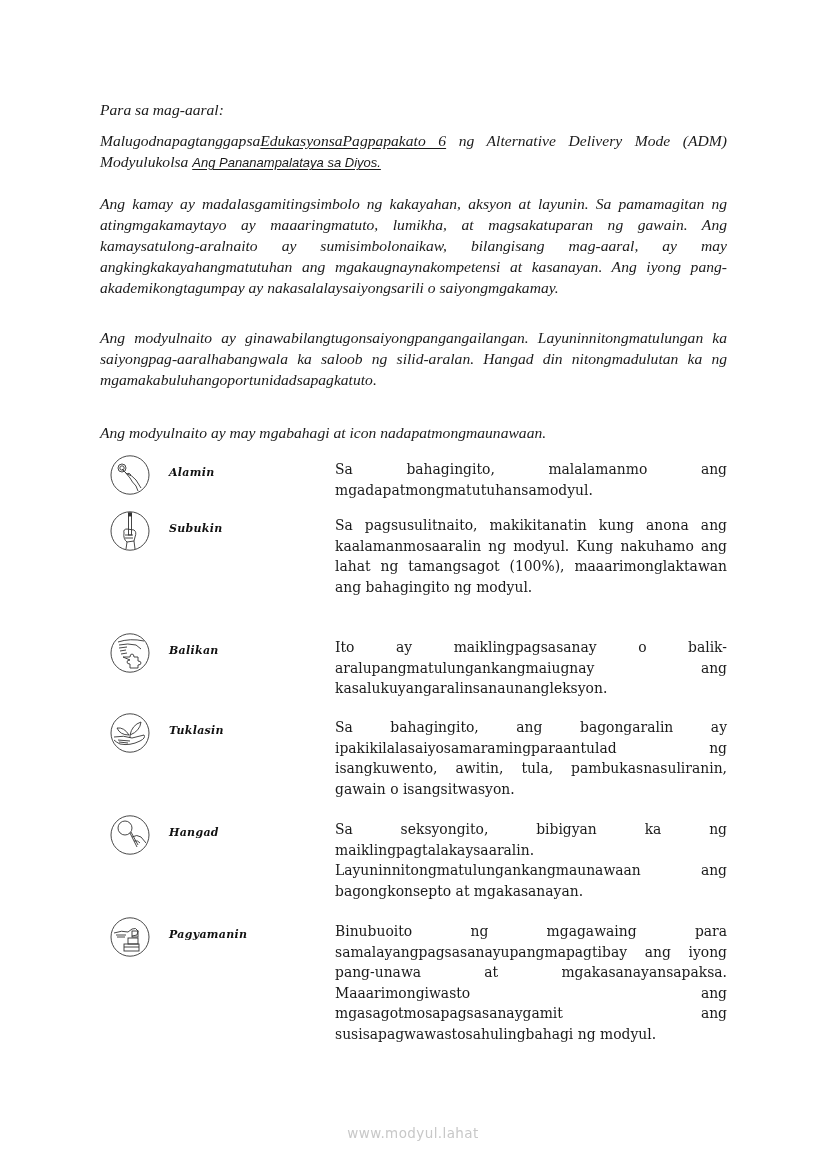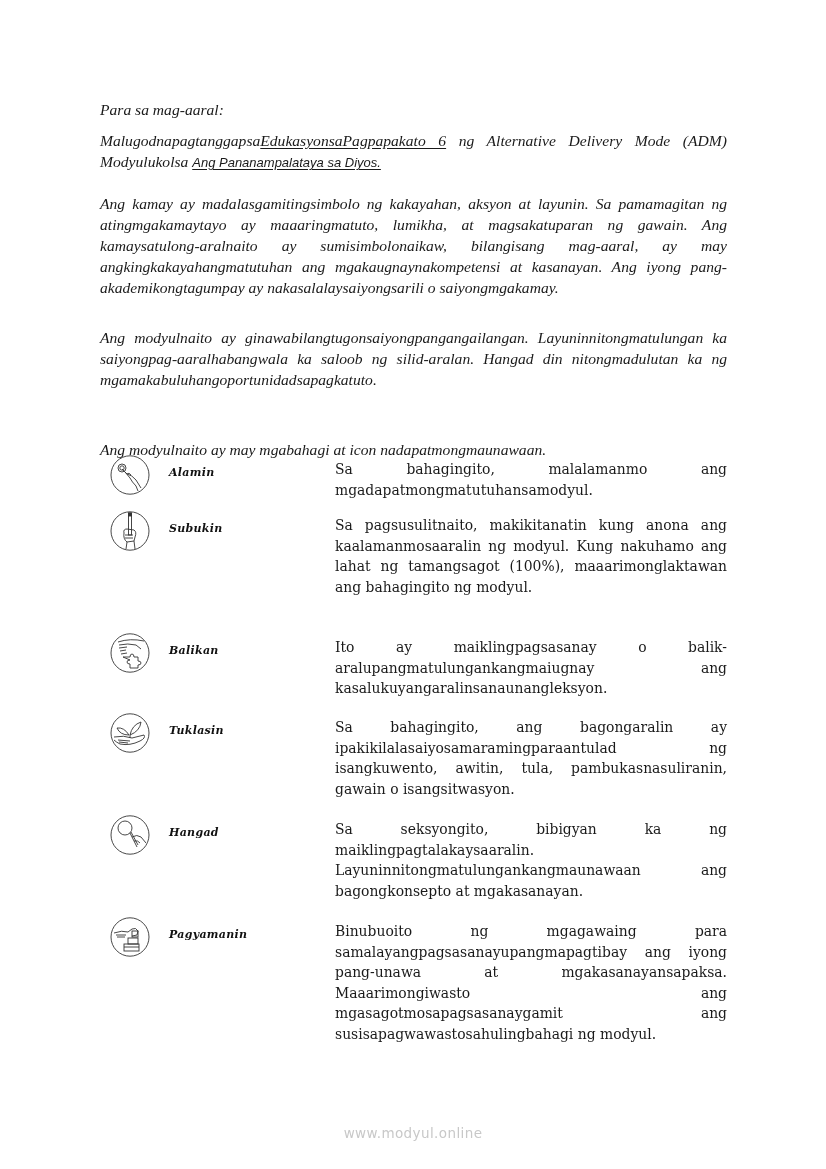--- a/index.html
+++ b/index.html
@@ -28,21 +28,21 @@
       margin: 0;
       position: absolute;
       left: 0;
       width: 627px;
       font-style: italic;
     }
     .p-greeting { top: 99px; }
     .p-intro { top: 130px; }
     .p-hand { top: 193px; }
     .p-module { top: 327px; }
-    .p-parts { top: 439px; }
+    .p-parts { top: 422px; }
     .u {
       text-decoration: underline;
       text-underline-offset: 2px;
     }
     .sans-u {
       font-family: "Liberation Sans", sans-serif;
       font-size: 13px;
       text-decoration: underline;
       text-underline-offset: 2px;
     }
@@ -202,13 +202,13 @@
         <rect x="14" y="27" width="15" height="7"></rect>
         <path d="M14 30 L29 30"></path>
       </svg>
     </div>
     <div class="label">Pagyamanin</div>
     <p class="desc">Binubuoito ng mgagawaing para samalayangpagsasanayupangmapagtibay ang iyong pang-unawa at mgakasanayansapaksa. Maaarimongiwasto ang mgasagotmosapagsasanaygamit ang susisapagwawastosahulingbahagi ng modyul.</p>
   </div>
 
 </div>
 
-<div class="footer">www.modyul.online</div>
+<div class="footer">www.modyul.lahat</div>
 
 </body></html>

